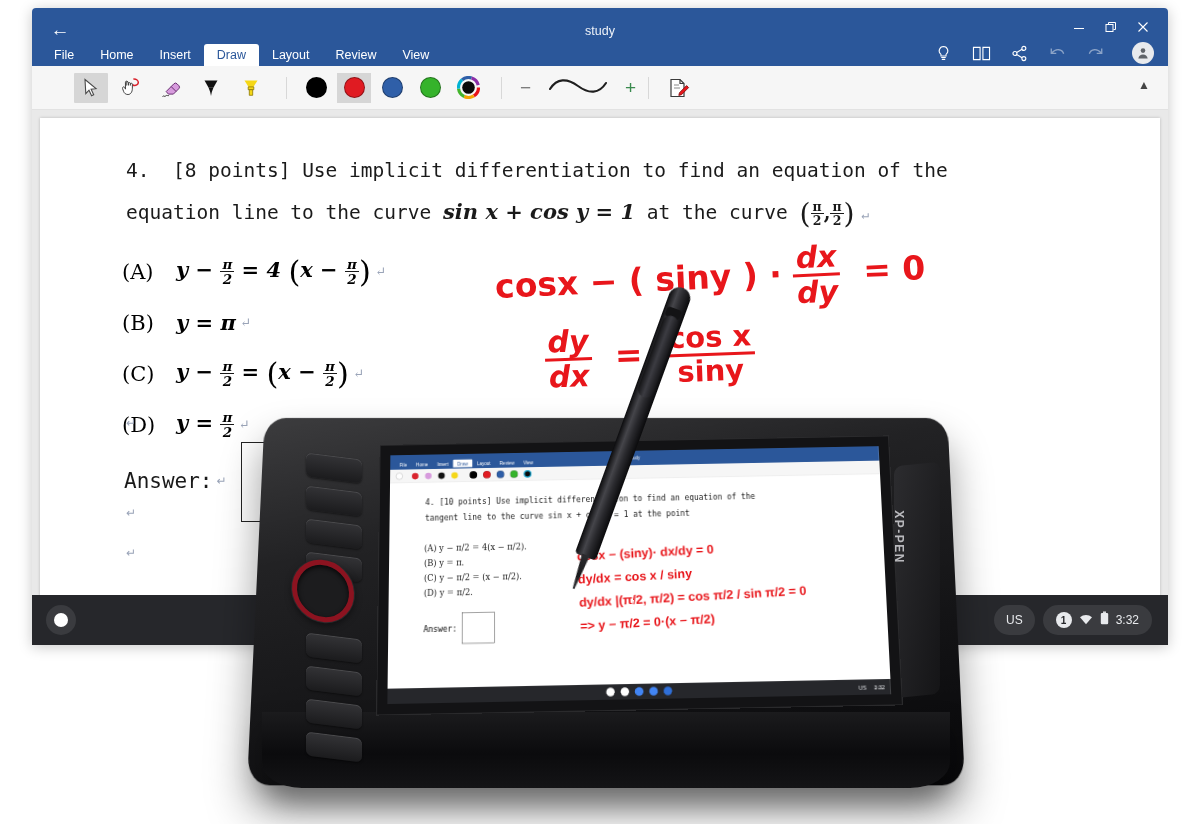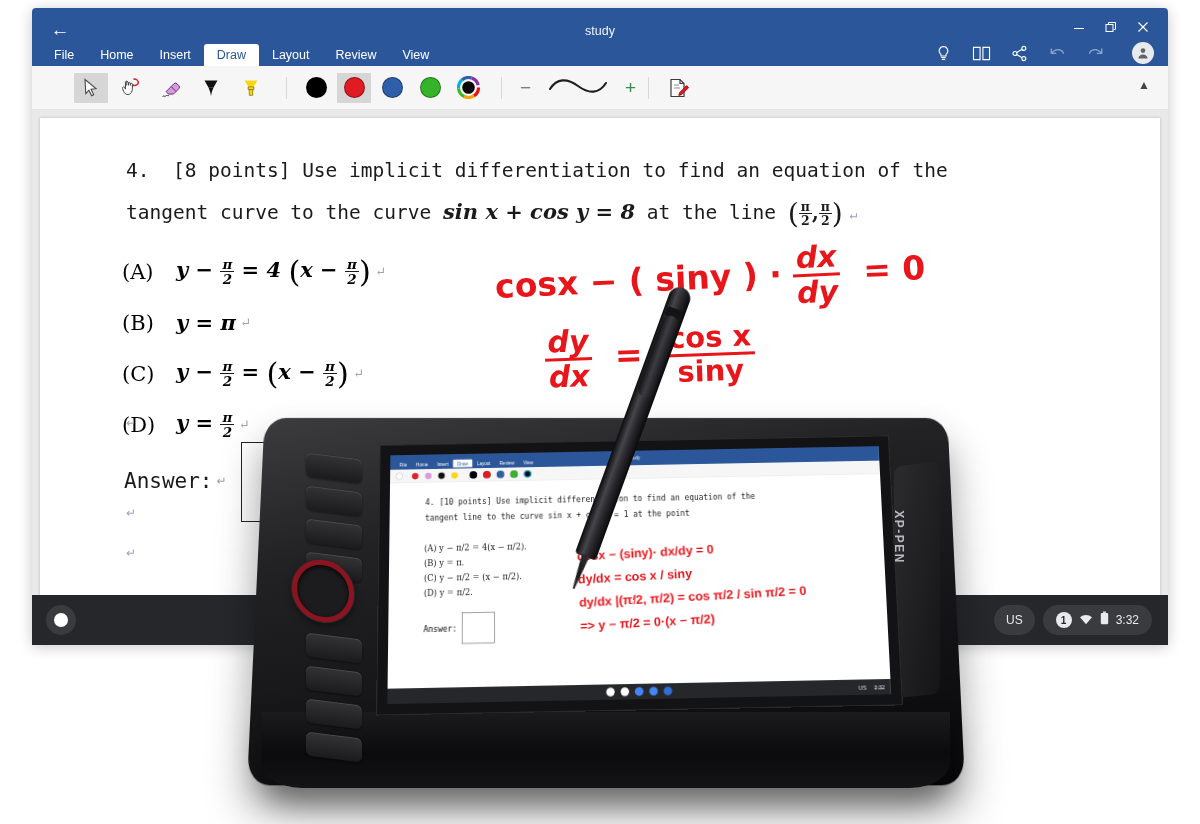--- a/index.html
+++ b/index.html
@@ -405,23 +405,23 @@
     <div class="doc-area">
       <div class="page">
 
         <div class="doc-text">
           <div>
             <span>4.</span>
             &nbsp;<span>[8 points]</span>
             <span>Use implicit differentiation to find an equation of the</span>
           </div>
           <div>
-            <span>tangent curve to the curve</span>
-            <span class="mjx" style="font-size:21px">sin x + cos y = 8</span>
-            <span>at the line</span>
+            <span>equation line to the curve</span>
+            <span class="mjx" style="font-size:21px">sin x + cos y = 1</span>
+            <span>at the curve</span>
             <span class="mjx" style="font-style:normal">
               <span class="paren">(</span><span class="frac"><span class="n">π</span><span class="d">2</span></span>,<span class="frac"><span class="n">π</span><span class="d">2</span></span><span class="paren">)</span>
             </span>
             <span class="pilcrow">↵</span>
           </div>
         </div>
 
         <div class="choices">
           <div class="choice">
             <span class="lbl">(A)</span>

